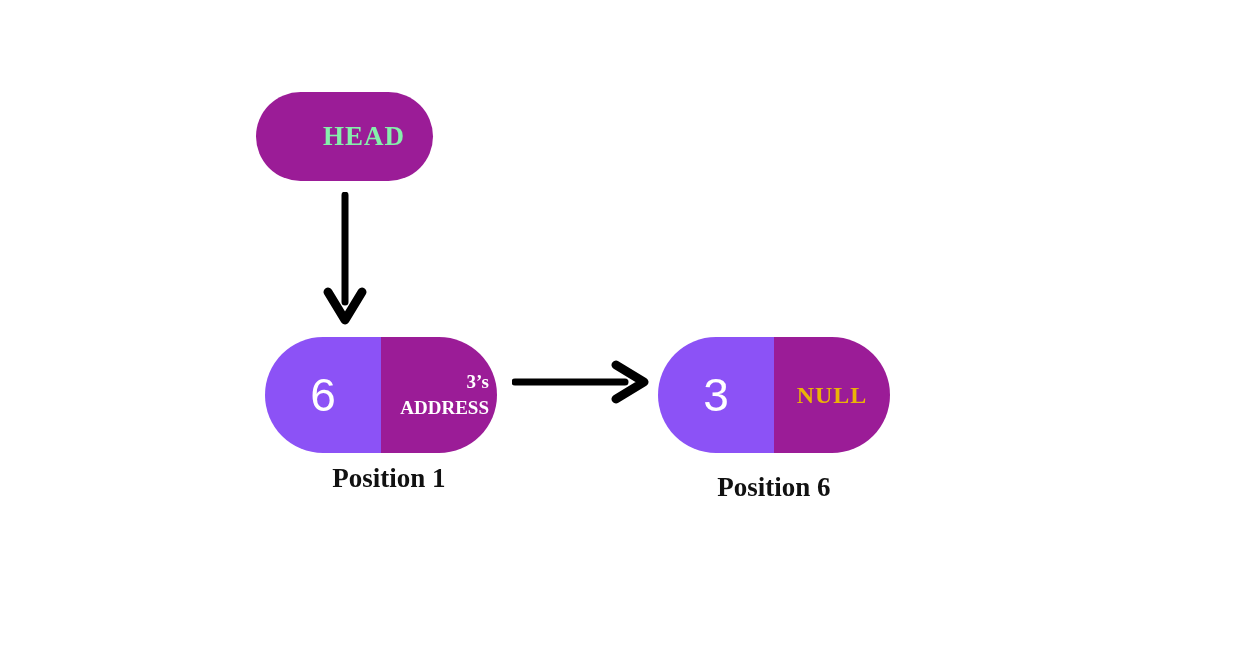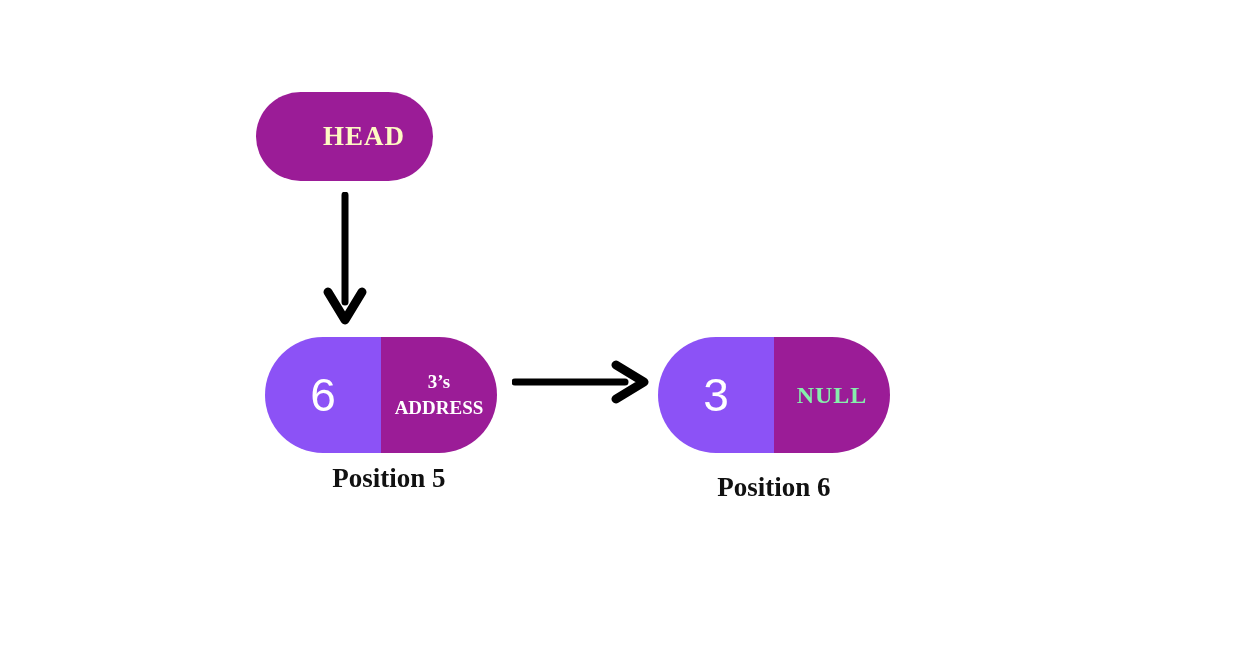--- a/index.html
+++ b/index.html
@@ -45,21 +45,21 @@
   .half.pointer { background: #9B1C97; }
   .half.value span {
     font-family: "Liberation Sans", sans-serif;
     font-weight: 400;
     font-size: 46px;
     color: #ffffff;
   }
   .half.pointer span {
     font-weight: bold;
     color: #ffffff;
-    text-align: center;
+    text-align: right;
   }
   .node--1 .half.pointer span {
     font-size: 19px;
     line-height: 1.35;
     width: 100px;           
   }
   .node--2 .half.pointer span {
     font-size: 24px;
     letter-spacing: 1px;
   }
@@ -79,54 +79,54 @@
   .arrow-svg { display: block; }
   .arrow-down-wrap  { left: 320px; top: 192px; }
   .arrow-right-wrap { left: 512px; top: 359px; }
 </style>
 </head>
 <body>
 
 <div class="canvas">
 
   <div class="abs head-pill" style="background: rgb(155, 28, 151);">
-    <span style="color: #fef9c3; margin-left: 39px;">HEAD</span>
+    <span style="color: #86efac; margin-left: 39px;">HEAD</span>
   </div>
 
   <div class="abs arrow-down-wrap">
     <svg class="arrow-svg" width="50" height="136" viewBox="0 0 50 136">
       <g stroke="#000000" fill="none" stroke-linecap="round" stroke-linejoin="round">
         <line x1="25" y1="3" x2="25" y2="110" stroke-width="7"></line>
         <polyline points="8,100 25,128 42,100" stroke-width="9"></polyline>
       </g>
     </svg>
   </div>
 
   <div class="abs node node--1">
     <div class="half value" style="background: rgb(140, 82, 246);">
       <span style="color: rgb(255, 255, 255);">6</span>
     </div>
     <div class="half pointer" style="background: rgb(155, 28, 151);">
       <span style="color: rgb(255, 255, 255);">3’s ADDRESS</span>
     </div>
   </div>
-  <div class="abs pos-label pos-label--1" style="color: rgb(17, 17, 17);">Position 5</div>
+  <div class="abs pos-label pos-label--1" style="color: rgb(17, 17, 17);">Position 1</div>
 
   <div class="abs arrow-right-wrap">
     <svg class="arrow-svg" width="142" height="46" viewBox="0 0 142 46">
       <g stroke="#000000" fill="none" stroke-linecap="round" stroke-linejoin="round">
         <line x1="3" y1="23" x2="113" y2="23" stroke-width="7"></line>
         <polyline points="104,6 132,23 104,40" stroke-width="9"></polyline>
       </g>
     </svg>
   </div>
 
   <div class="abs node node--2">
     <div class="half value" style="background: rgb(140, 82, 246);">
       <span style="color: rgb(255, 255, 255);">3</span>
     </div>
     <div class="half pointer" style="background: rgb(155, 28, 151);">
-      <span style="color: #86efac;">NULL</span>
+      <span style="color: #eab308;">NULL</span>
     </div>
   </div>
   <div class="abs pos-label pos-label--2" style="color: rgb(17, 17, 17);">Position 6</div>
 
 </div>
 
 </body></html>

